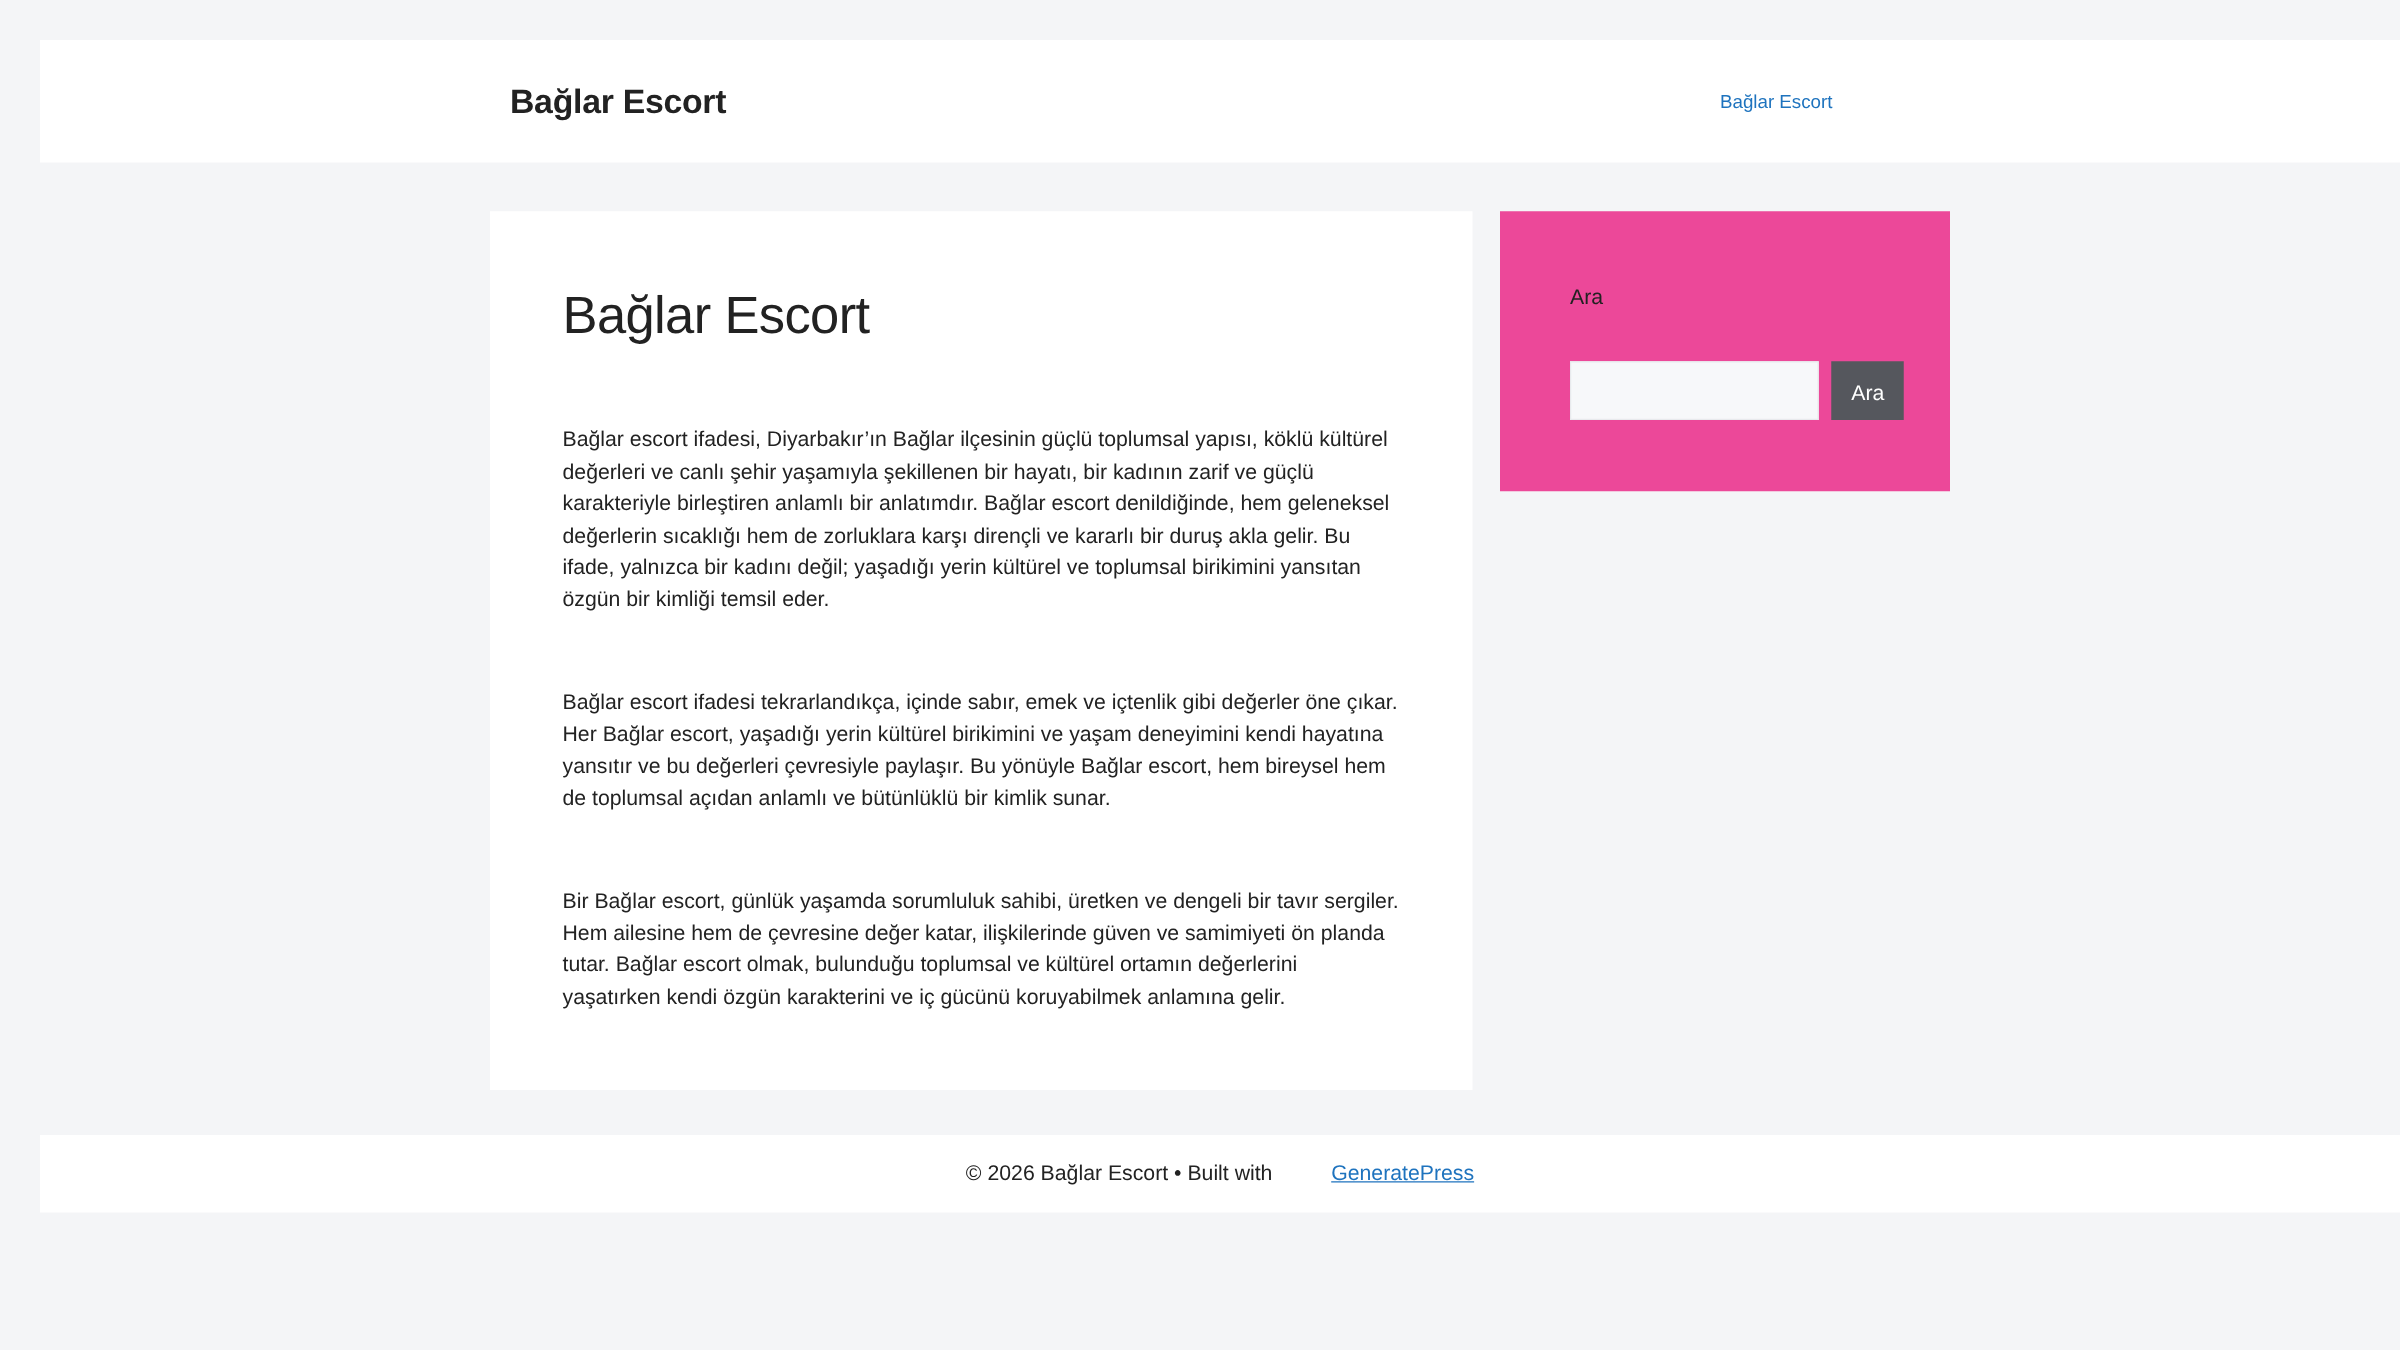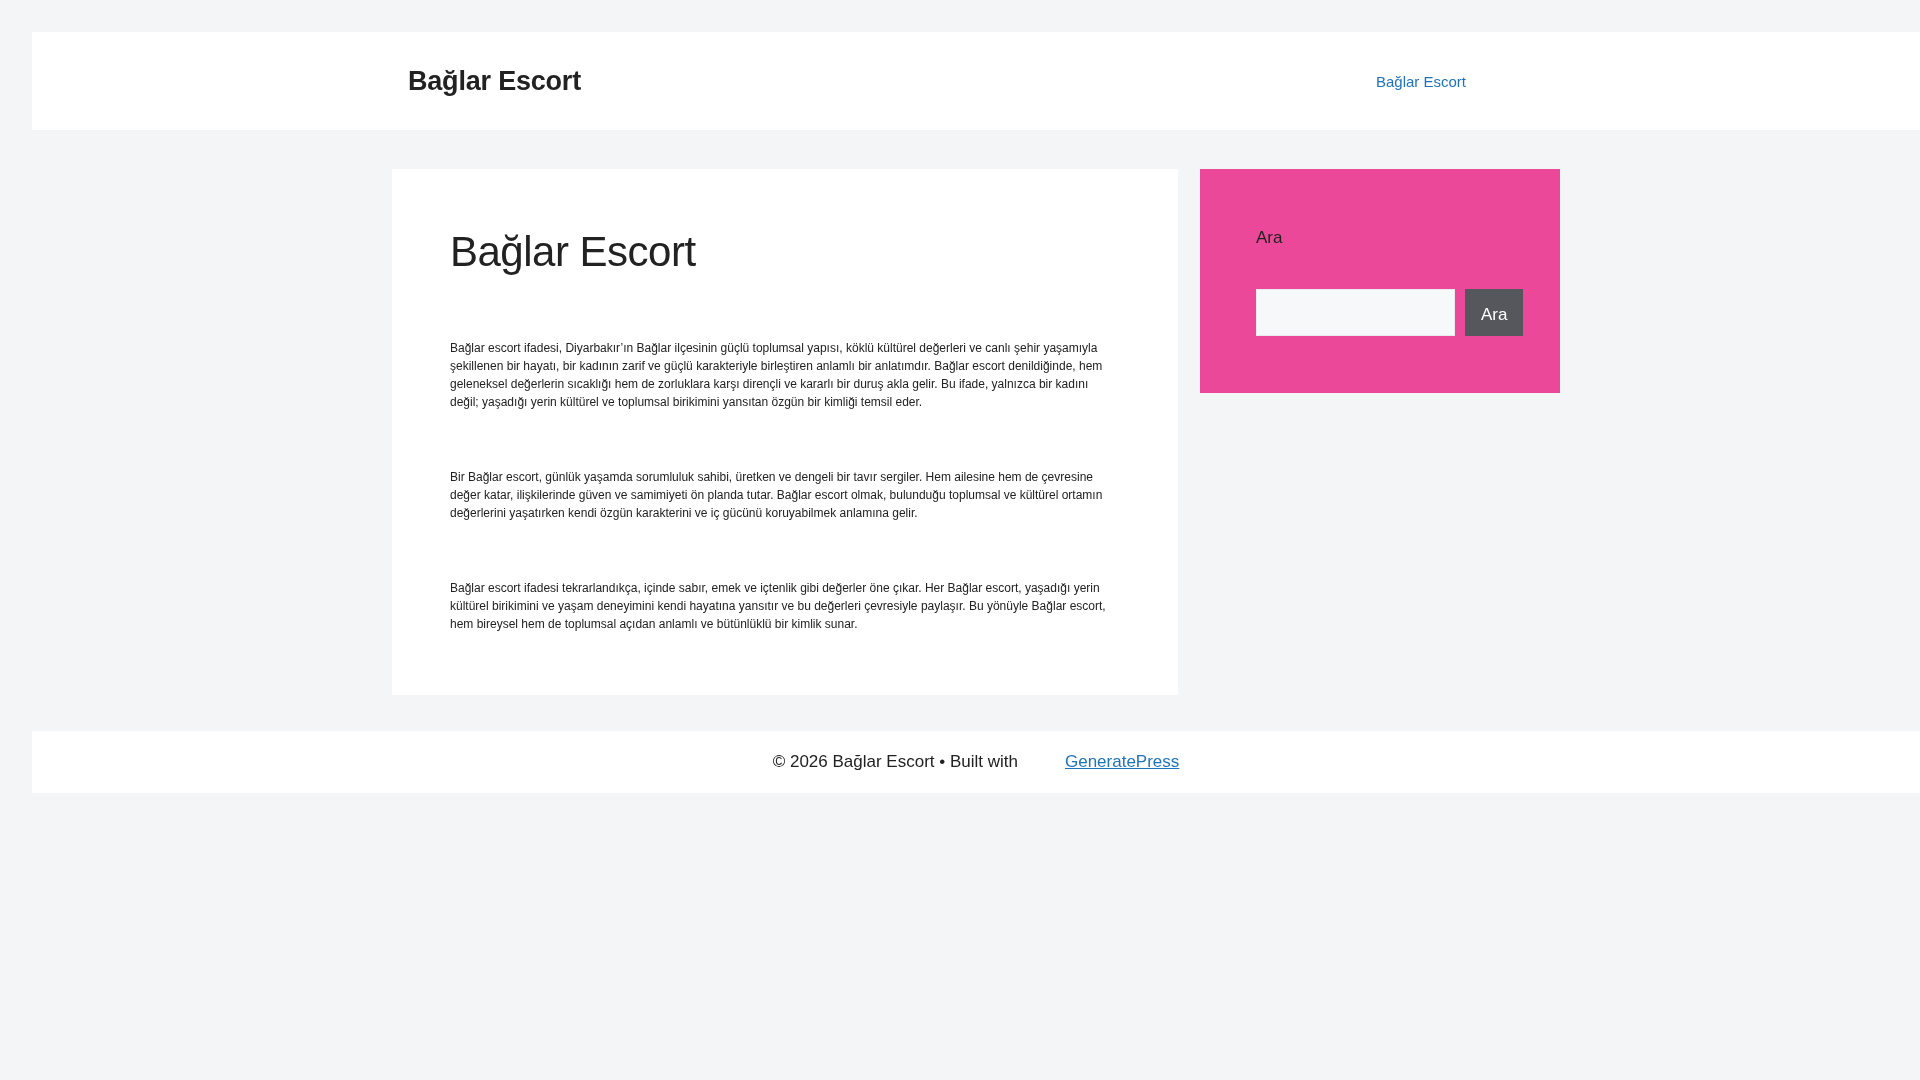--- a/index.html
+++ b/index.html
@@ -50,21 +50,21 @@
   }
   .page-title {
     font-size: 42px;
     font-weight: 400;
     color: #222222;
     letter-spacing: -0.5px;
     margin: 0 0 30px;
     line-height: 1.2;
   }
   .content-card p {
-    font-size: 12px;
+    font-size: 17px;
     line-height: 1.5;
     color: #222222;
     margin: 0 0 25px;
   }
   .content-card p:last-child { margin-bottom: 0; }
 
   
   .sidebar-card {
     background: #ec4899;
     width: 360px;
@@ -125,22 +125,22 @@
       <a href="#">Bağlar Escort</a>
     </nav>
   </div>
 </header>
 
 <div class="page">
 
   <main class="content-card">
     <h1 class="page-title">Bağlar Escort</h1>
     <p>Bağlar escort ifadesi, Diyarbakır’ın Bağlar ilçesinin güçlü toplumsal yapısı, köklü kültürel değerleri ve canlı şehir yaşamıyla şekillenen bir hayatı, bir kadının zarif ve güçlü karakteriyle birleştiren anlamlı bir anlatımdır. Bağlar escort denildiğinde, hem geleneksel değerlerin sıcaklığı hem de zorluklara karşı dirençli ve kararlı bir duruş akla gelir. Bu ifade, yalnızca bir kadını değil; yaşadığı yerin kültürel ve toplumsal birikimini yansıtan özgün bir kimliği temsil eder.</p>
+    <p>Bağlar escort ifadesi tekrarlandıkça, içinde sabır, emek ve içtenlik gibi değerler öne çıkar. Her Bağlar escort, yaşadığı yerin kültürel birikimini ve yaşam deneyimini kendi hayatına yansıtır ve bu değerleri çevresiyle paylaşır. Bu yönüyle Bağlar escort, hem bireysel hem de toplumsal açıdan anlamlı ve bütünlüklü bir kimlik sunar.</p>
     <p>Bir Bağlar escort, günlük yaşamda sorumluluk sahibi, üretken ve dengeli bir tavır sergiler. Hem ailesine hem de çevresine değer katar, ilişkilerinde güven ve samimiyeti ön planda tutar. Bağlar escort olmak, bulunduğu toplumsal ve kültürel ortamın değerlerini yaşatırken kendi özgün karakterini ve iç gücünü koruyabilmek anlamına gelir.</p>
-    <p>Bağlar escort ifadesi tekrarlandıkça, içinde sabır, emek ve içtenlik gibi değerler öne çıkar. Her Bağlar escort, yaşadığı yerin kültürel birikimini ve yaşam deneyimini kendi hayatına yansıtır ve bu değerleri çevresiyle paylaşır. Bu yönüyle Bağlar escort, hem bireysel hem de toplumsal açıdan anlamlı ve bütünlüklü bir kimlik sunar.</p>
   </main>
 
   <aside class="sidebar-card">
     <label class="search-label">Ara</label>
     <div class="search-row">
       <input type="text" class="search-input" value="" style="">
       <button class="search-button">Ara</button>
     </div>
   </aside>
 

